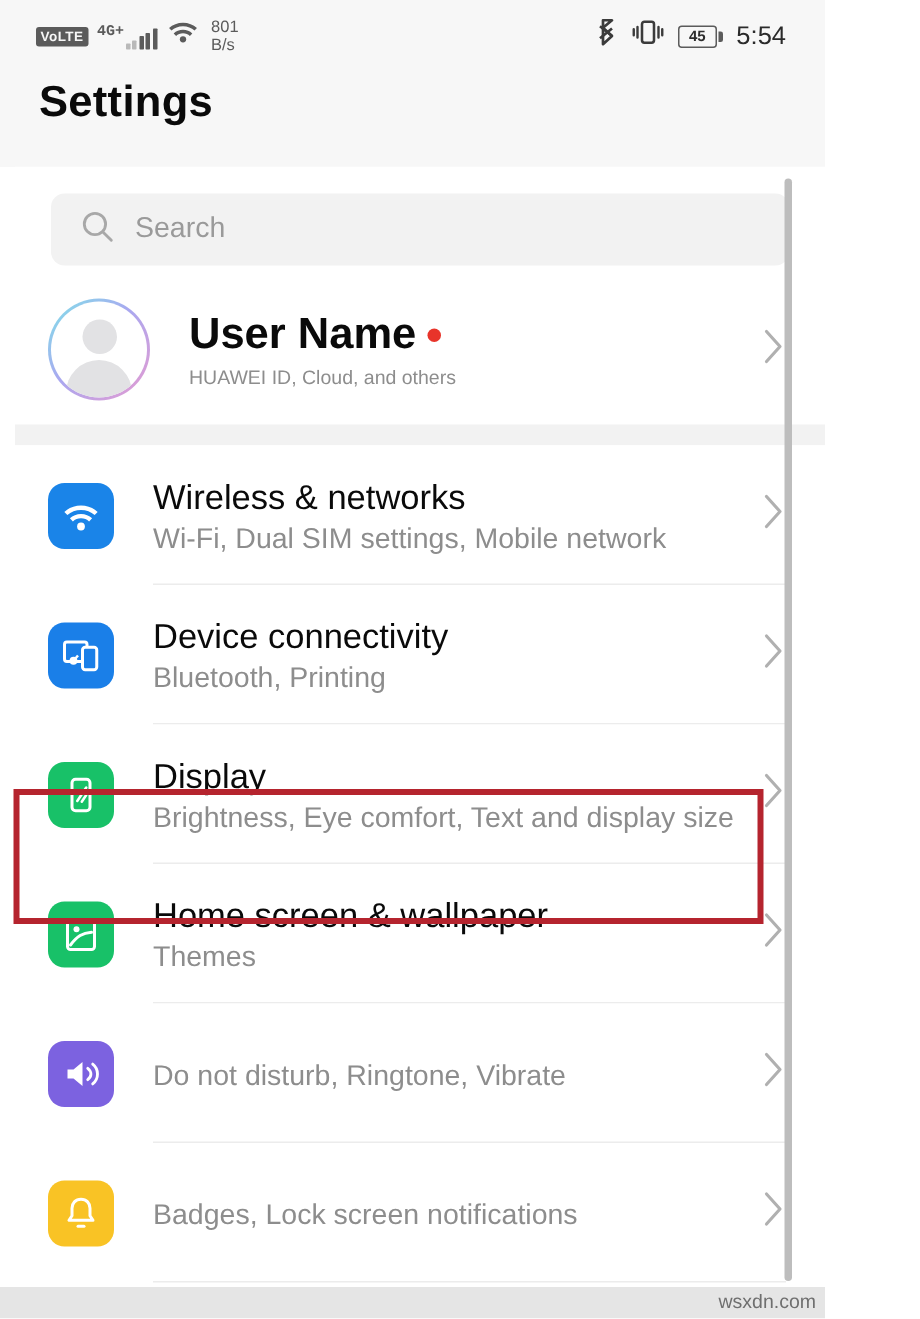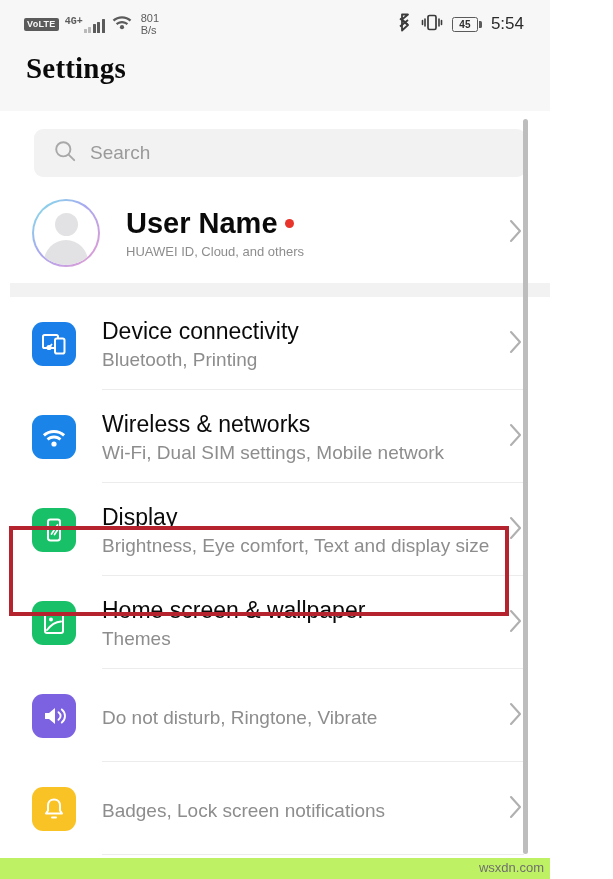--- a/index.html
+++ b/index.html
@@ -10,21 +10,21 @@
     overflow: hidden;
     background: #ffffff;
     font-family: "Liberation Sans", sans-serif;
     -webkit-font-smoothing: antialiased;
   }
 
   .phone {
     position: relative;
     width: 550px;
     height: 879px;
-    background: #bef264;
+    background: #e5e5e5;
     overflow: hidden;
   }
 
   
   .statusbar {
     position: relative;
     height: 48px;
     background: #f7f7f7;
     display: flex;
     align-items: center;
@@ -116,21 +116,20 @@
   .clock {
     font-size: 17px;
     color: #2b2b2b;
     line-height: 18px;
   }
 
   
   .titlebar {
     background: #f7f7f7;
     padding: 4px 0 26px 26px;
-    font-family: Liberation Serif, serif;
   }
   .page-title {
     font-size: 29px;
     font-weight: bold;
     color: #0a0a0a;
     letter-spacing: .2px;
   }
 
   
   .scroll-area {
@@ -379,20 +378,40 @@
           <path d="M3 4l9 10-9 10" fill="none" stroke="#b0b0b0" stroke-width="2.1" stroke-linecap="round" stroke-linejoin="round"></path>
         </svg>
       </span>
     </div>
 
     <div class="section-gap"></div>
 
     <div class="list">
 
       <div class="row">
+        <div class="row-icon" style="background:#1a84e8;">
+          <svg width="26" height="22" viewBox="0 0 26 22">
+            <path d="M13 4c4.3 0 8.2 1.6 11.1 4.3l-2 2.1C19.7 8.2 16.5 7 13 7S6.3 8.2 3.9 10.4l-2-2.1C4.8 5.6 8.7 4 13 4z" fill="#ffffff"></path>
+            <path d="M13 9.6c2.9 0 5.5 1.1 7.4 2.9l-2 2.1c-1.4-1.3-3.3-2.1-5.4-2.1s-4 .8-5.4 2.1l-2-2.1C7.5 10.7 10.1 9.6 13 9.6z" fill="#ffffff"></path>
+            <circle cx="13" cy="18" r="2.6" fill="#ffffff"></circle>
+          </svg>
+        </div>
+        <div class="row-text">
+          <div class="row-title">Wireless &amp; networks</div>
+          <div class="row-sub">Wi-Fi, Dual SIM settings, Mobile network</div>
+        </div>
+        <span class="chev">
+          <svg width="16" height="28" viewBox="0 0 16 28">
+            <path d="M3 4l9 10-9 10" fill="none" stroke="#b0b0b0" stroke-width="2.1" stroke-linecap="round" stroke-linejoin="round"></path>
+          </svg>
+        </span>
+        <div class="divider"></div>
+      </div>
+
+      <div class="row">
         <div class="row-icon" style="background:#1a7fe8;">
           <svg width="28" height="26" viewBox="0 0 28 26">
             <rect x="3" y="4" width="15" height="13" rx="1.6" fill="none" stroke="#ffffff" stroke-width="2"></rect>
             <rect x="15" y="7.5" width="9.5" height="15" rx="1.8" fill="#1a7fe8" stroke="#ffffff" stroke-width="2"></rect>
             <circle cx="9" cy="16.5" r="2.6" fill="#ffffff"></circle>
             <path d="M9 16.5l3-3.5" stroke="#ffffff" stroke-width="1.7"></path>
           </svg>
         </div>
         <div class="row-text">
           <div class="row-title">Device connectivity</div>
@@ -400,40 +419,20 @@
         </div>
         <span class="chev">
           <svg width="16" height="28" viewBox="0 0 16 28">
             <path d="M3 4l9 10-9 10" fill="none" stroke="#b0b0b0" stroke-width="2.1" stroke-linecap="round" stroke-linejoin="round"></path>
           </svg>
         </span>
         <div class="divider"></div>
       </div>
 
       <div class="row">
-        <div class="row-icon" style="background:#1a84e8;">
-          <svg width="26" height="22" viewBox="0 0 26 22">
-            <path d="M13 4c4.3 0 8.2 1.6 11.1 4.3l-2 2.1C19.7 8.2 16.5 7 13 7S6.3 8.2 3.9 10.4l-2-2.1C4.8 5.6 8.7 4 13 4z" fill="#ffffff"></path>
-            <path d="M13 9.6c2.9 0 5.5 1.1 7.4 2.9l-2 2.1c-1.4-1.3-3.3-2.1-5.4-2.1s-4 .8-5.4 2.1l-2-2.1C7.5 10.7 10.1 9.6 13 9.6z" fill="#ffffff"></path>
-            <circle cx="13" cy="18" r="2.6" fill="#ffffff"></circle>
-          </svg>
-        </div>
-        <div class="row-text">
-          <div class="row-title">Wireless &amp; networks</div>
-          <div class="row-sub">Wi-Fi, Dual SIM settings, Mobile network</div>
-        </div>
-        <span class="chev">
-          <svg width="16" height="28" viewBox="0 0 16 28">
-            <path d="M3 4l9 10-9 10" fill="none" stroke="#b0b0b0" stroke-width="2.1" stroke-linecap="round" stroke-linejoin="round"></path>
-          </svg>
-        </span>
-        <div class="divider"></div>
-      </div>
-
-      <div class="row">
         <div class="row-icon" style="background:#18c168;">
           <svg width="26" height="26" viewBox="0 0 26 26">
             <rect x="7" y="2.5" width="12" height="21" rx="2.4" fill="none" stroke="#ffffff" stroke-width="2"></rect>
             <path d="M10.5 17l6-9M13.5 17.5l3-4.5" stroke="#ffffff" stroke-width="1.7" stroke-linecap="round"></path>
           </svg>
         </div>
         <div class="row-text">
           <div class="row-title">Display</div>
           <div class="row-sub">Brightness, Eye comfort, Text and display size</div>
         </div>

